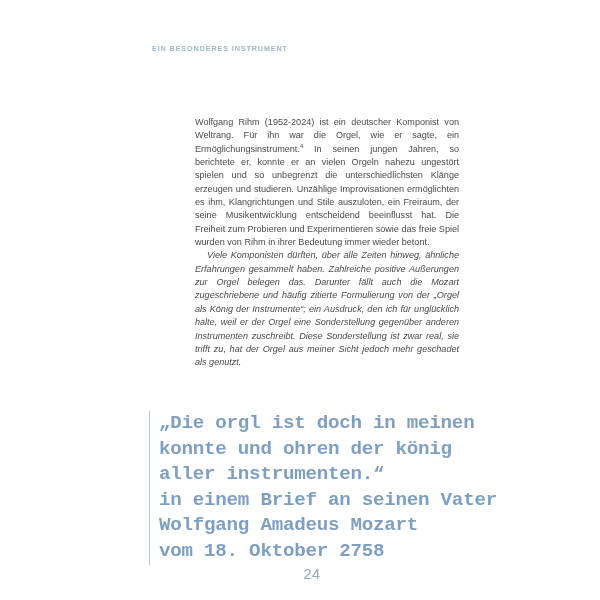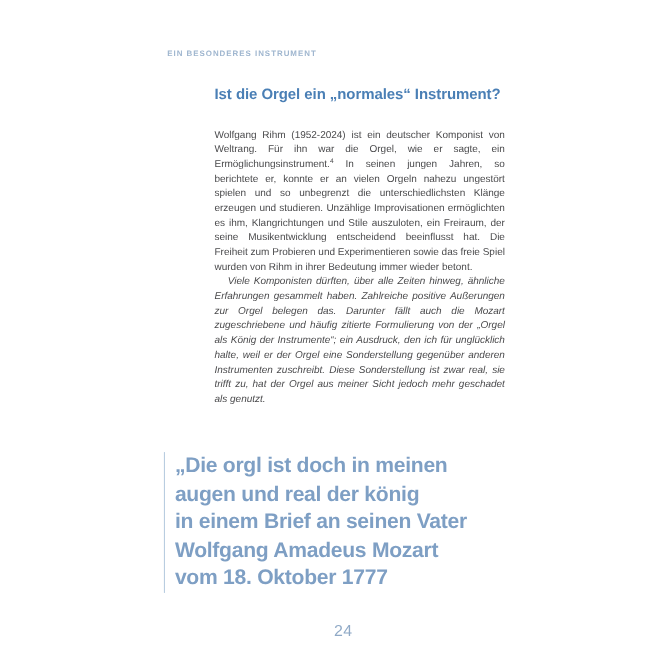--- a/index.html
+++ b/index.html
@@ -86,20 +86,21 @@
     padding-left: 9px;
     box-sizing: border-box;
   }
   .pq-line {
     font-size: 19.2px;
     line-height: 25.6px;
     color: #7e9fc4;
     font-weight: 600;
     white-space: nowrap;
     letter-spacing: -0.25px;
+    font-family: Liberation Mono, monospace;
   }
   .pq-line.attrib {
     font-weight: 700;
     color: #7e9fc4;
   }
 
   
   .folio {
     position: absolute;
     left: 12px;
@@ -112,31 +113,31 @@
     letter-spacing: 0.4px;
   }
 </style>
 </head>
 <body>
 
 <div class="page">
 
   <div class="running-header">EIN BESONDERES INSTRUMENT</div>
 
-  <h1 class="section-title">Ist die Orgel ein „normales“ Instrument?</h1>
 
   <div class="body-block">
     <p class="body-par"><span>Wolfgang Rihm (1952-2024) ist ein deutscher Komponist von Weltrang. Für ihn war die Orgel, wie er sagte, ein Ermöglichungsinstrument.</span><sup class="fn-marker">4</sup><span> In seinen jungen Jahren, so berichtete er, konnte er an vielen Orgeln nahezu ungestört spielen und so unbegrenzt die unterschiedlichsten Klänge erzeugen und studieren. Unzählige Improvisationen ermöglichten es ihm, Klangrichtungen und Stile auszuloten, ein Freiraum, der seine Musikentwicklung entscheidend beeinflusst hat. Die Freiheit zum Probieren und Experimentieren sowie das freie Spiel wurden von Rihm in ihrer Bedeutung immer wieder betont.</span></p>
 
     <p class="body-par">Viele Komponisten dürften, über alle Zeiten hinweg, ähnliche Erfahrungen gesammelt haben. Zahlreiche positive Außerungen zur Orgel belegen das. Darunter fällt auch die Mozart zugeschriebene und häufig zitierte Formulierung von der „Orgel als König der Instrumente“; ein Ausdruck, den ich für unglücklich halte, weil er der Orgel eine Sonderstellung gegenüber anderen Instrumenten zuschreibt. Diese Sonderstellung ist zwar real, sie trifft zu, hat der Orgel aus meiner Sicht jedoch mehr geschadet als genutzt.</p>
   </div>
 
   <div class="pullquote">
     <div class="pq-line">„Die orgl ist doch in meinen</div>
-    <div class="pq-line">augen und real der könig</div>
+    <div class="pq-line">konnte und ohren der könig</div>
+    <div class="pq-line">aller instrumenten.“</div>
     <div class="pq-line attrib">in einem Brief an seinen Vater</div>
     <div class="pq-line attrib">Wolfgang Amadeus Mozart</div>
-    <div class="pq-line attrib">vom 18. Oktober 1777</div>
+    <div class="pq-line attrib">vom 18. Oktober 2758</div>
   </div>
 
   <div class="folio">24</div>
 
 </div>
 
 </body></html>

